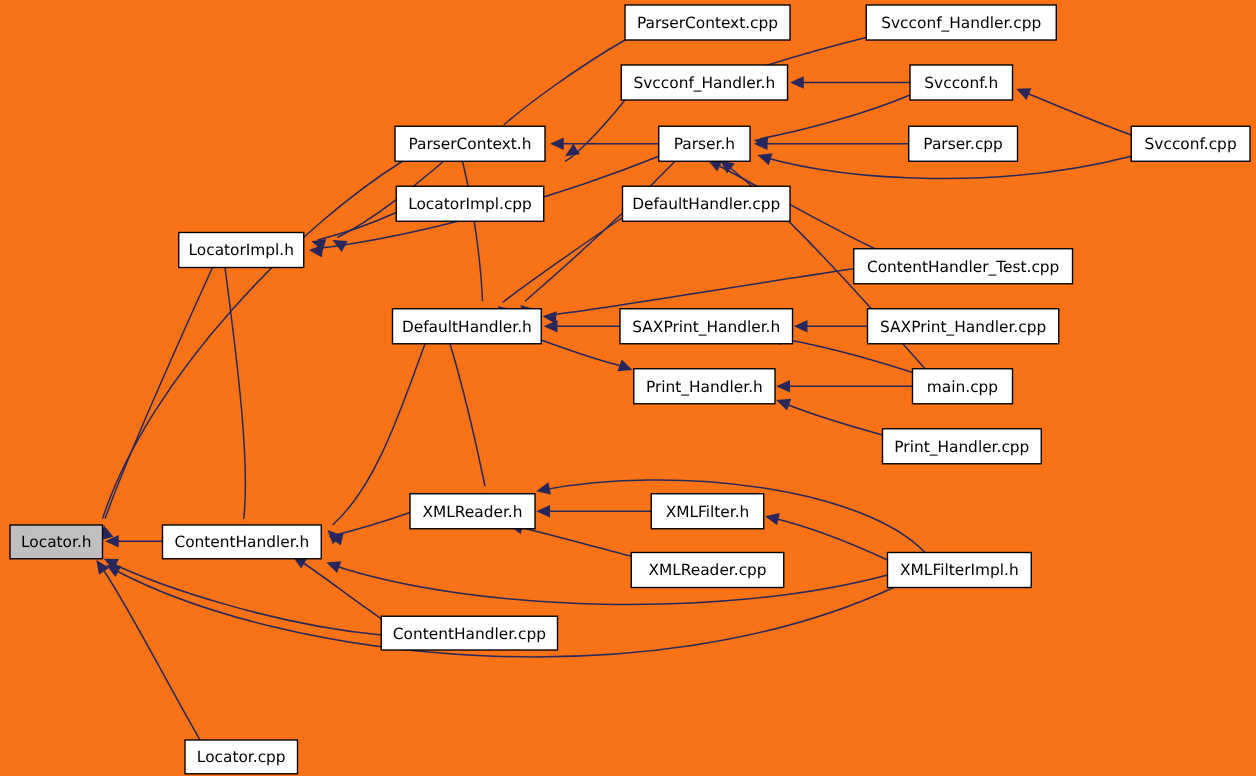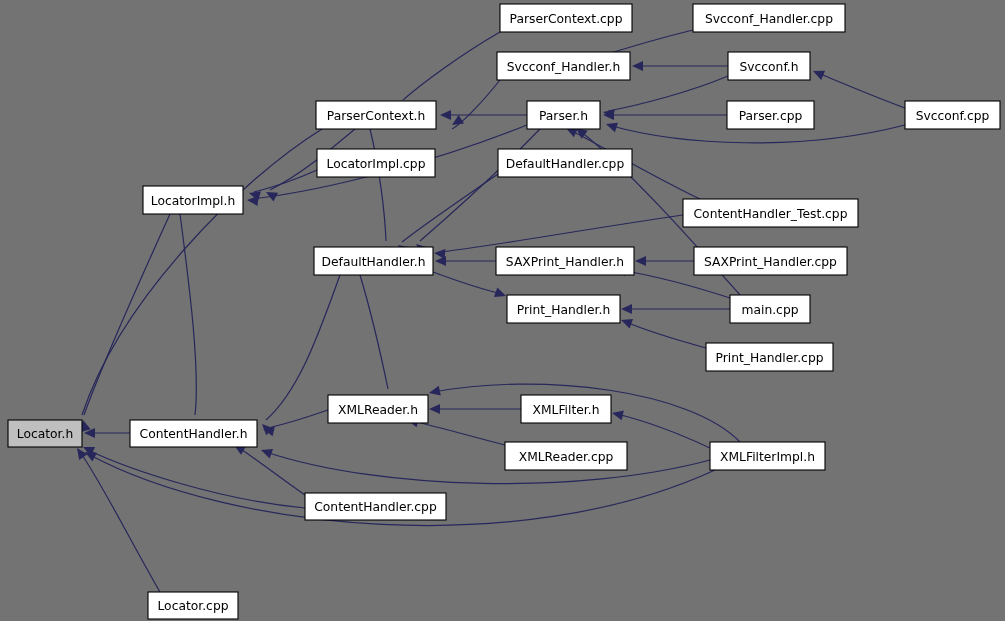--- a/index.html
+++ b/index.html
@@ -7,21 +7,21 @@
     padding: 0;
     background: #ffffff;
   }
   body {
     font-family: "DejaVu Sans", sans-serif;
   }
   #graph-root {
     position: relative;
     width: 1005px;
     height: 621px;
-    background: #737373;
+    background: #f97316;
     overflow: hidden;
   }
   #graph-svg {
     position: absolute;
     left: 0;
     top: 0;
     width: 1005px;
     height: 621px;
   }
   .node-box {

